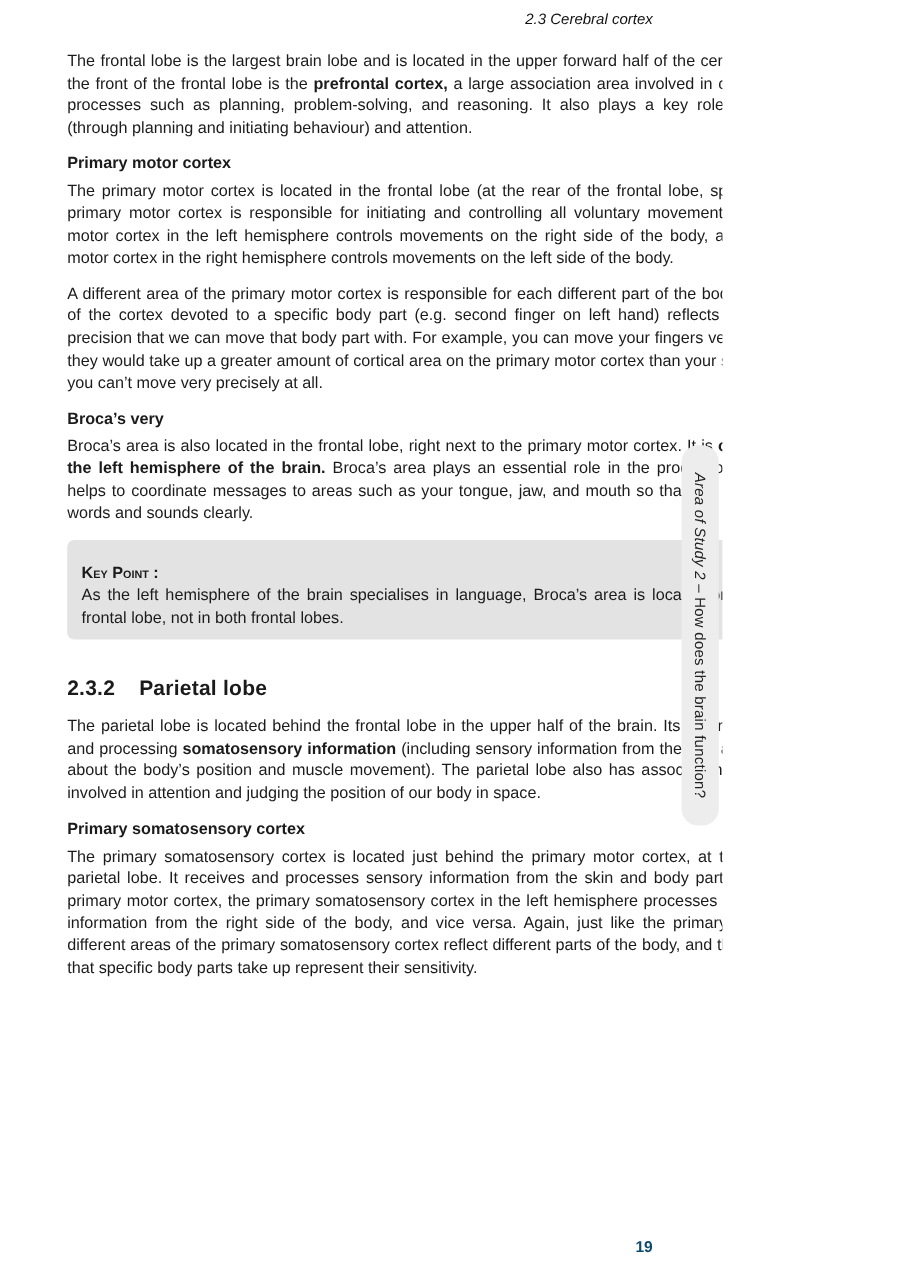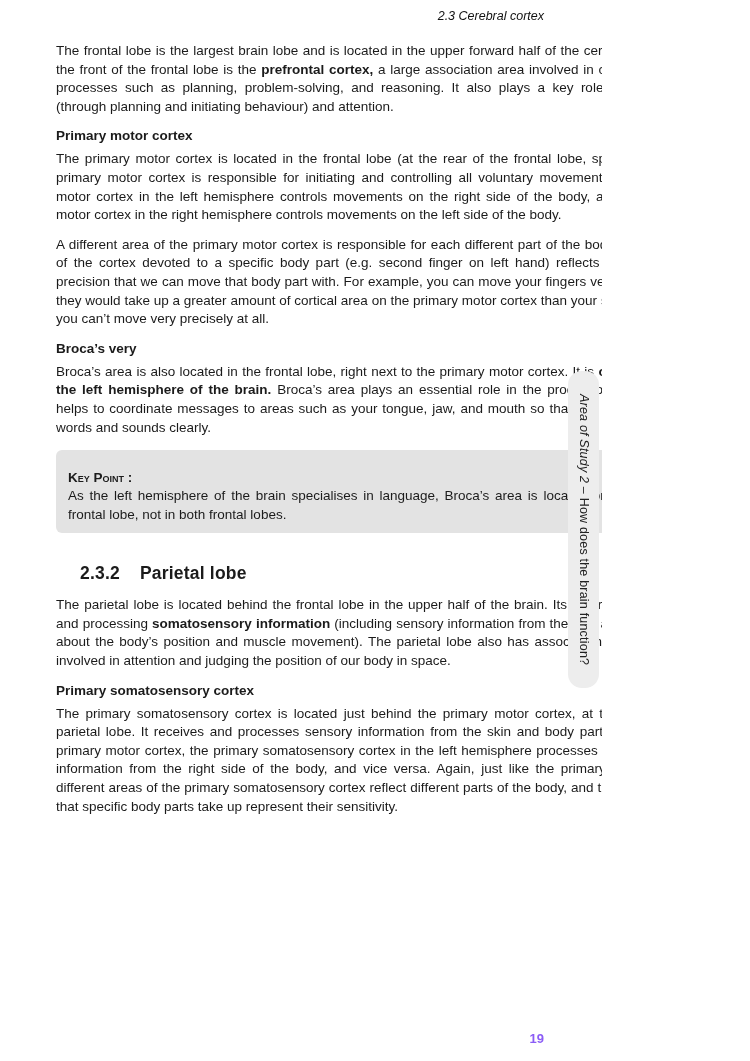--- a/index.html
+++ b/index.html
@@ -25,21 +25,21 @@
     top: 42px;
     left: 56px;
     width: 638px;
   }
   .sec-heading {
     font-size: 17.5px;
     font-weight: bold;
     margin: 0 0 12px 0;
     letter-spacing: 0.2px;
   }
-  .sec-heading.second { margin-top: 30px; margin-left: 24px; }
+  .sec-heading.second { margin-top: 30px; }
   .sec-num { margin-right: 20px; }
   .sub-heading {
     font-size: 13.5px;
     font-weight: bold;
     margin: 12px 0 7px 0;
   }
   .body-para {
     font-size: 13.5px;
     line-height: 18.6px;
     text-align: justify;
@@ -97,21 +97,21 @@
     text-align: center;
     font-size: 12px;
     color: #111;
   }
   .footer-page {
     position: absolute;
     right: 58px;
     top: 0;
     font-size: 13px;
     font-weight: bold;
-    color: #8b5cf6;
+    color: #0c4a6e;
   }
 </style>
 </head>
 <body>
 
 <div class="page">
 
   <div class="running-header">2.3 Cerebral cortex</div>
 
   <div class="content">

